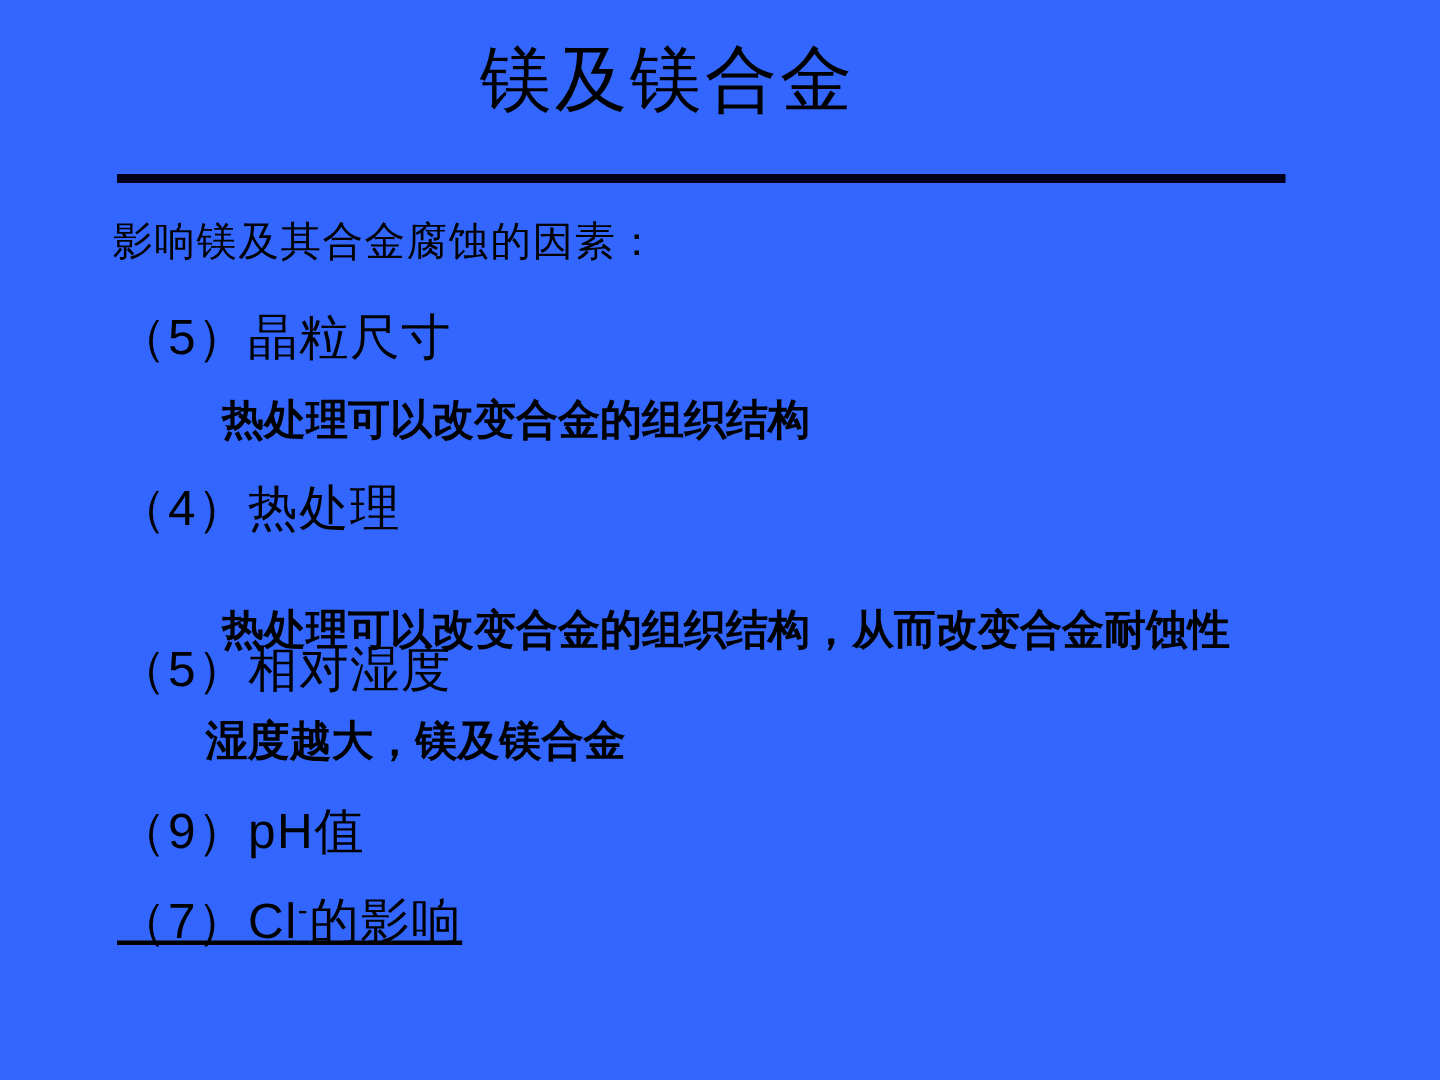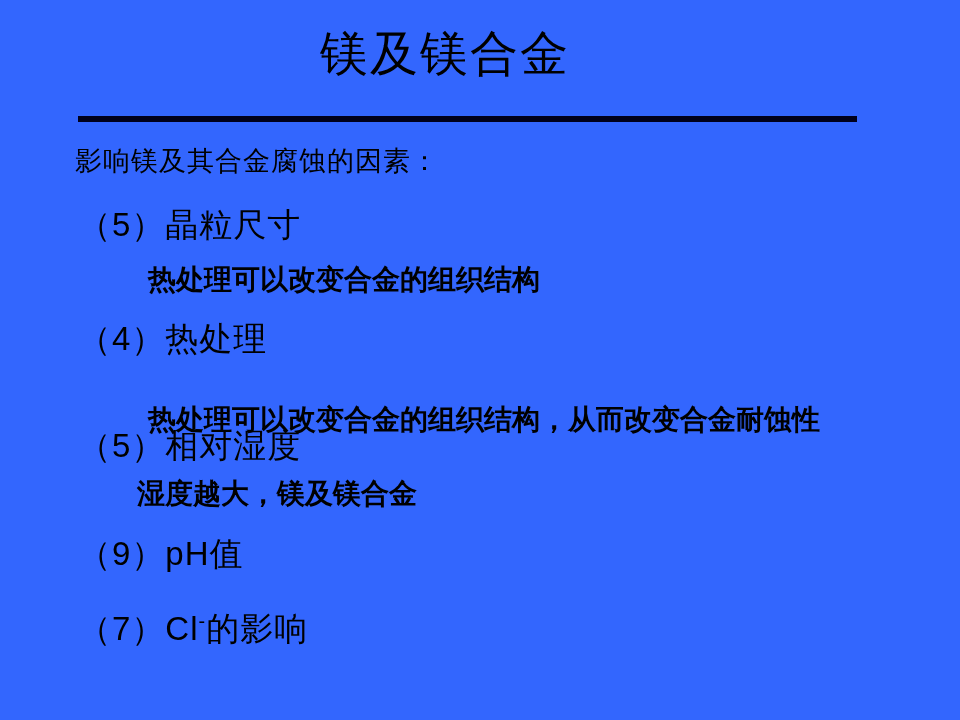--- a/index.html
+++ b/index.html
@@ -58,21 +58,21 @@
     font-size: 28px;
     font-weight: bold;
   }
   .item-1 { top: 206px; }
   .note-1 { top: 264px; left: 148px; }
   .item-2 { top: 320px; }
   .note-2 { top: 376px; left: 148px; margin-top: 28px; }
   .item-3 { top: 427px; }
   .note-3 { top: 478px; left: 137px; }
   .item-4 { top: 535px; }
-  .item-5 { top: 610px; }
+  .item-5 { top: 595px; text-decoration: underline; }
   .sup-minus {
     vertical-align: super;
     font-size: 60%;
     line-height: 0;
   }
 </style>
 </head>
 <body>
 
 <div class="slide" data-bind-style="background-color:slide.background_color" style="background-color: rgb(51, 102, 254);">

